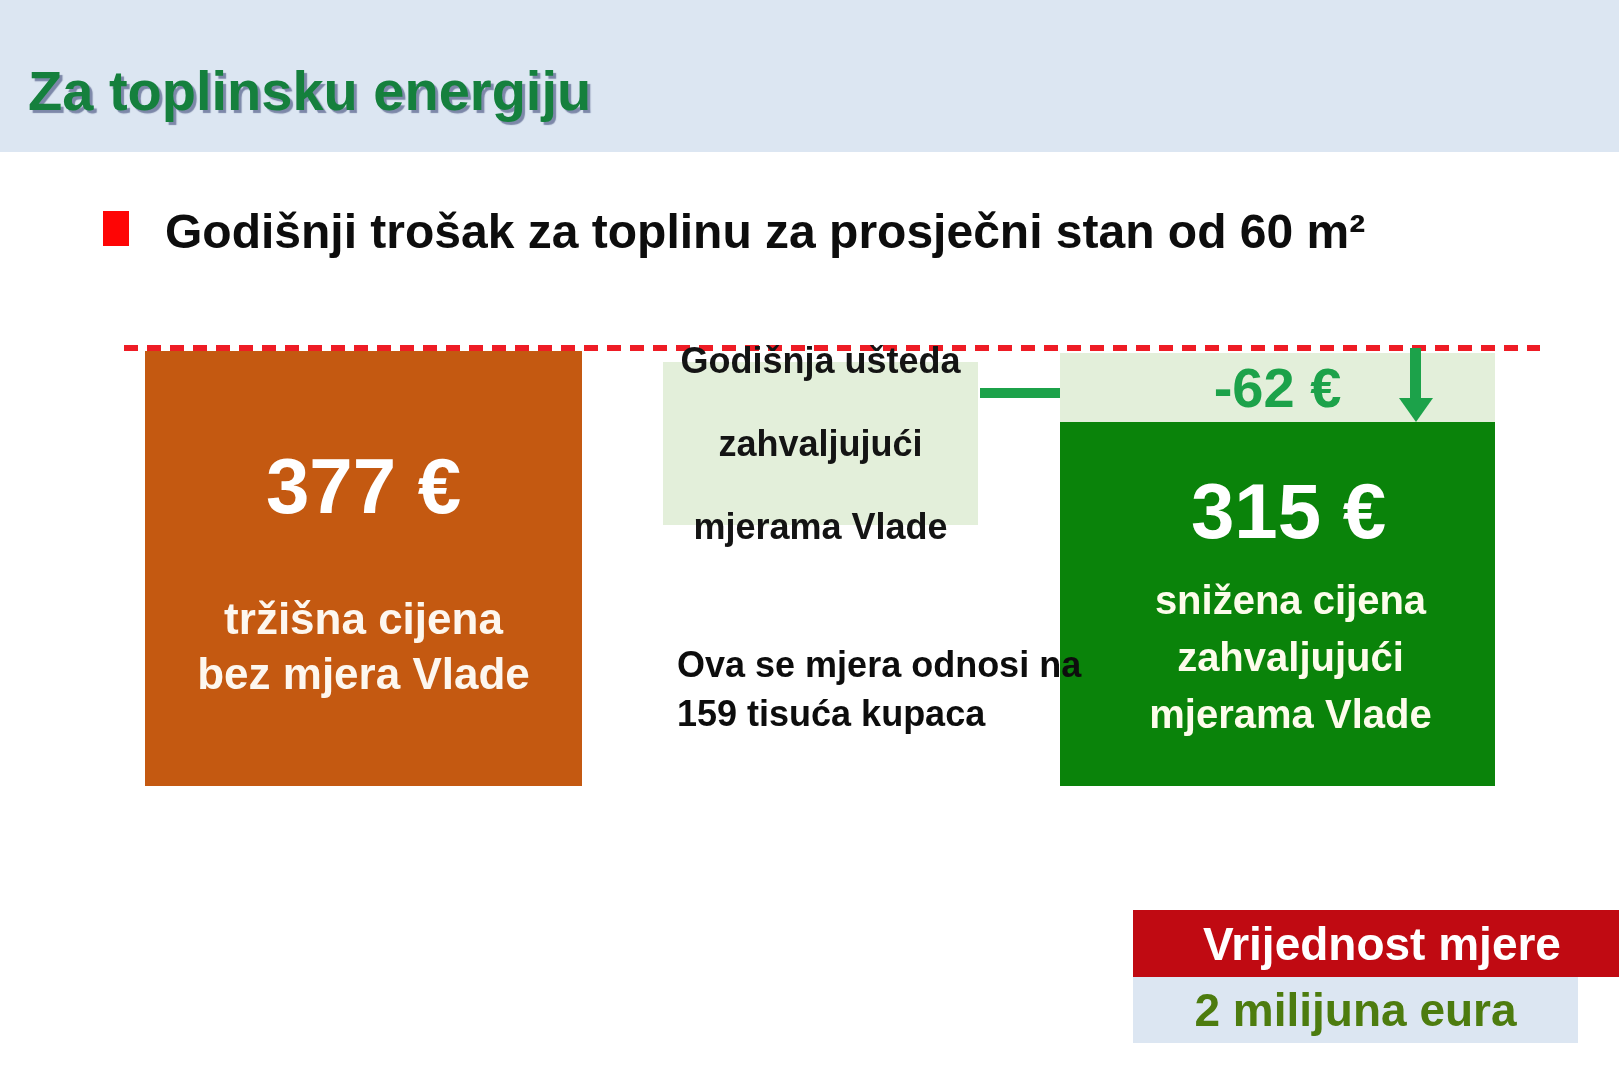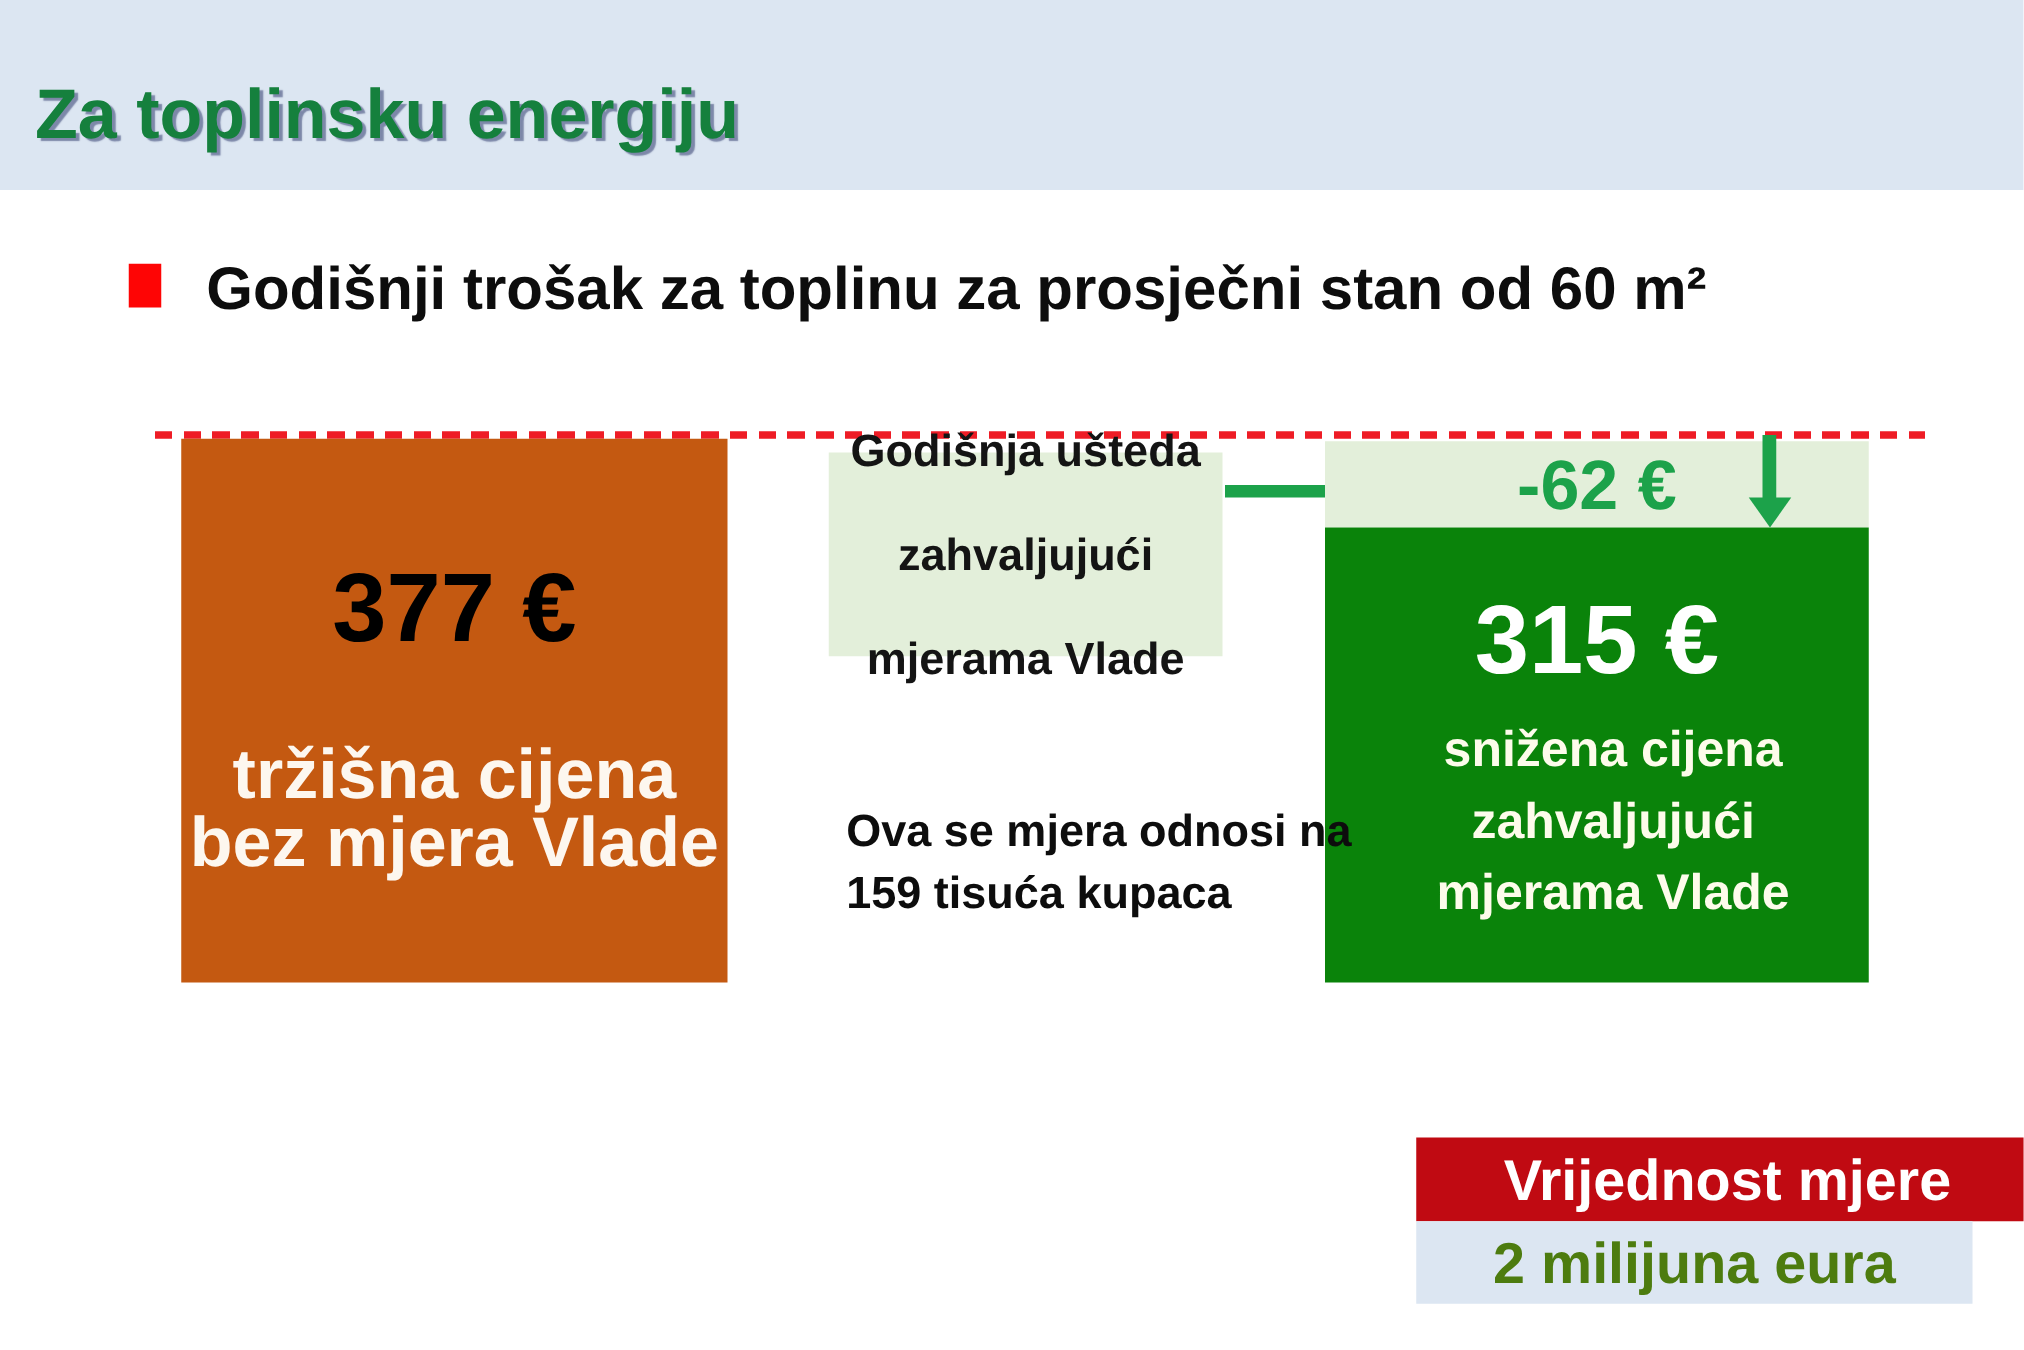--- a/index.html
+++ b/index.html
@@ -48,25 +48,25 @@
   }
 
   
   .market-box {
     position: absolute; left: 145px; top: 351px;
     width: 437px; height: 435px;
     background: #c45911;
   }
   .market-value {
     position: absolute; left: 0; top: 96px; width: 100%;
-    text-align: center; font-size: 78px; color: #000000; line-height: 1;
+    text-align: center; font-size: 78px; color: #ffffff; line-height: 1;
   }
   .market-label {
     position: absolute; left: 0; top: 240px; width: 100%;
-    text-align: center; font-size: 56px; line-height: 55px; color: #fdf7ef;
+    text-align: center; font-size: 44px; line-height: 55px; color: #fdf7ef;
   }
 
   
   .savings-box {
     position: absolute; left: 663px; top: 362px;
     width: 315px; height: 163px;
     background: #e3efda;
     display: flex; flex-direction: column; justify-content: center; align-items: center;
     font-size: 36px; line-height: 51px; color: #141414; text-align: center; gap: 32px;
   }
@@ -110,21 +110,21 @@
   }
 
   
   .reduced-box {
     position: absolute; left: 1060px; top: 422px;
     width: 435px; height: 364px;
     background: #0a830a;
   }
   .reduced-value {
     position: absolute; left: 0; top: 50px; width: 100%;
-    text-align: center; font-size: 78px; color: #ffffff; line-height: 1;
+    text-align: center; font-size: 78px; color: #ffffff; line-height: 1; padding-left: 11px;
   }
   .reduced-label {
     position: absolute; left: 0; top: 150px; width: 100%;
     text-align: center; font-size: 40px; line-height: 57px; color: #fdfceb; padding-left: 13px;
   }
 
   
   .note {
     position: absolute; left: 677px; top: 640px;
     font-size: 36px; line-height: 49px; color: #0d0d0d; text-align: left;

